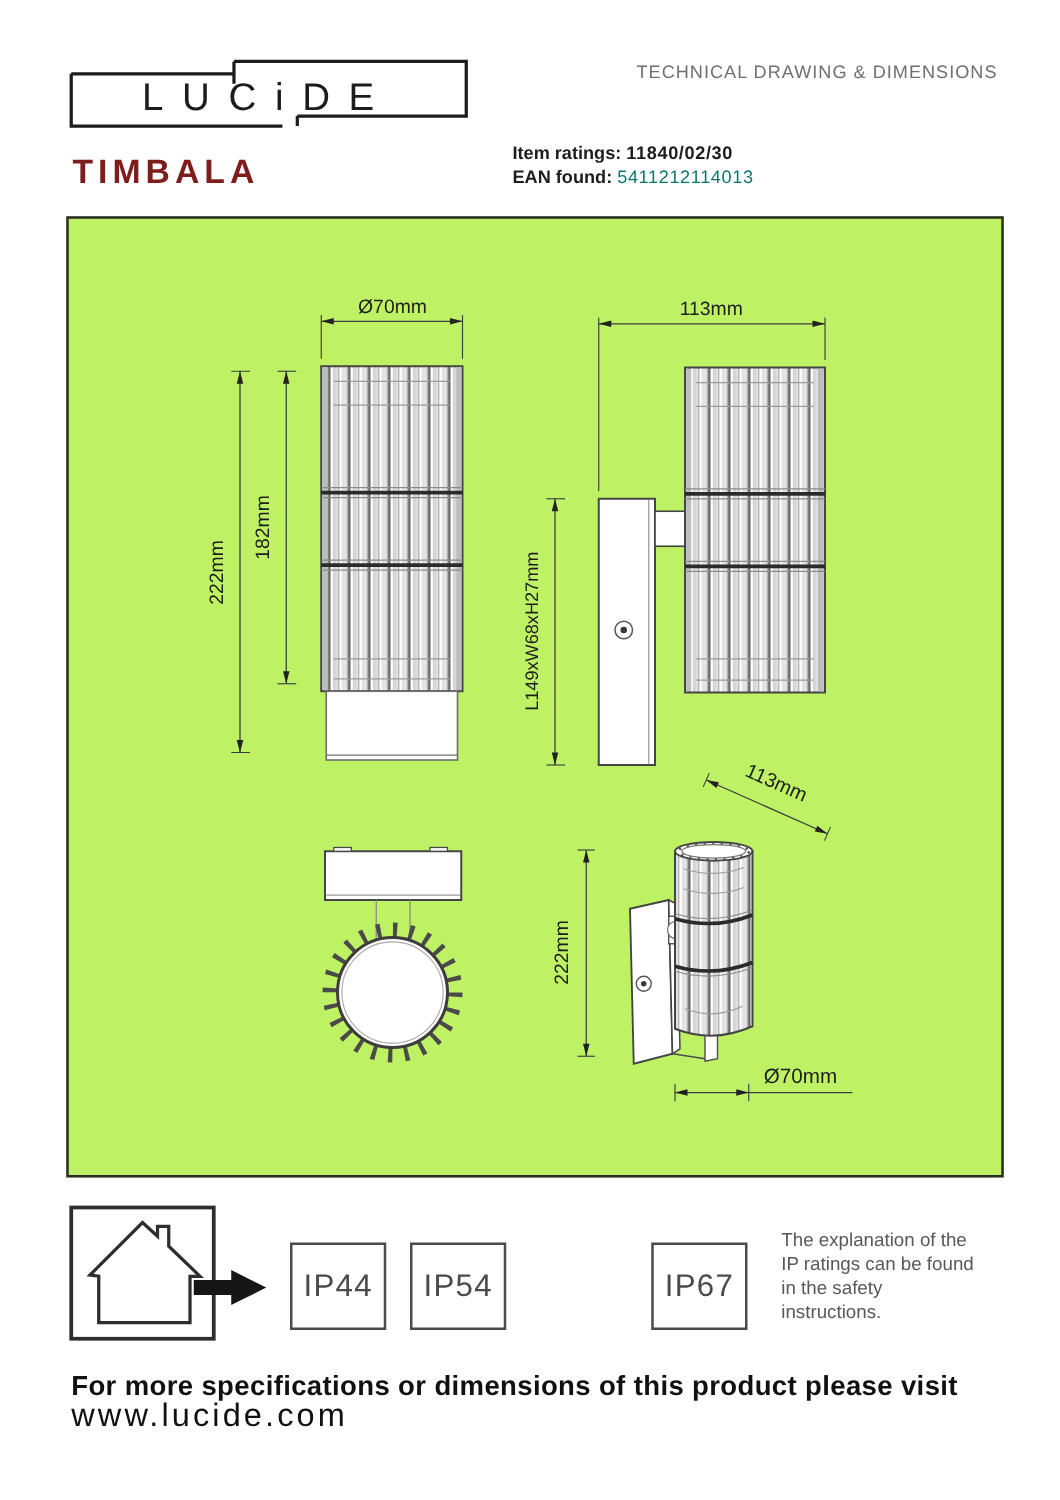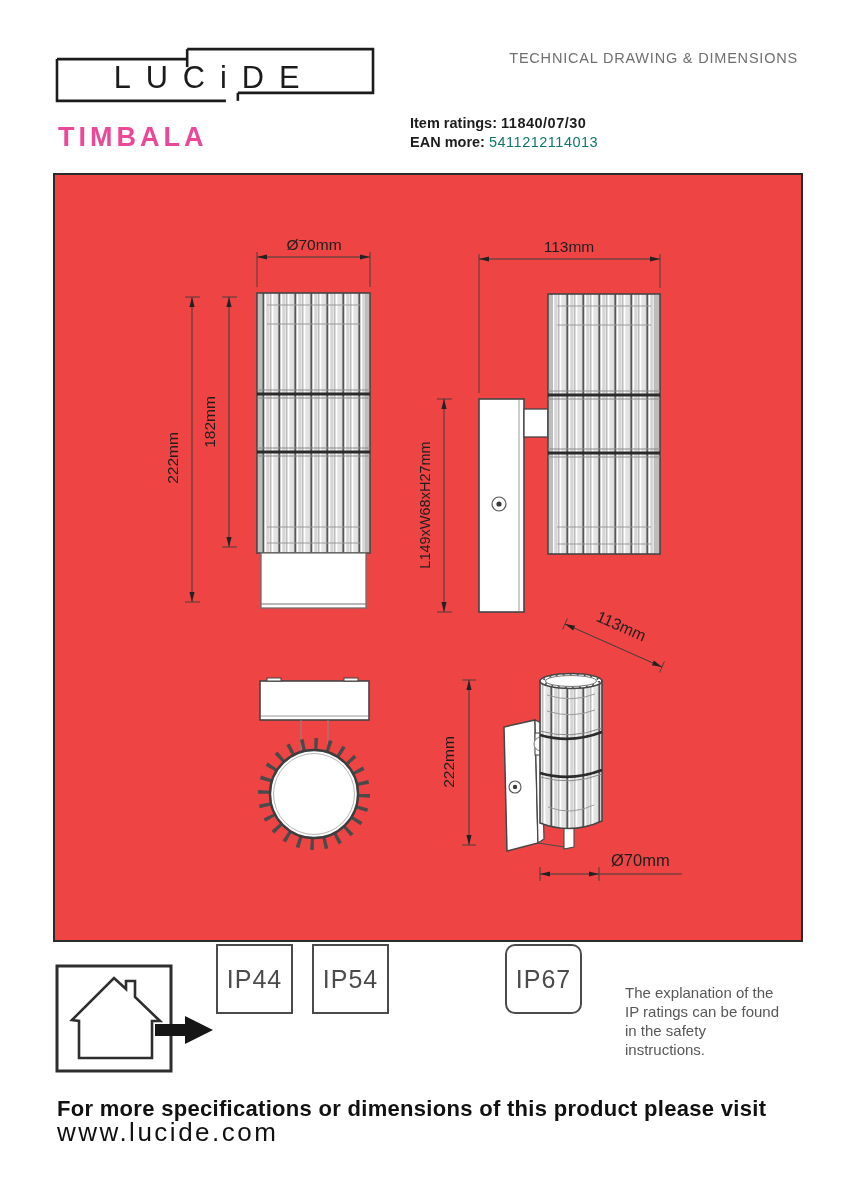--- a/index.html
+++ b/index.html
@@ -8,38 +8,38 @@
     font-family:"Liberation Sans",sans-serif;overflow:hidden;margin:0 auto;
   }
   
   .logo-svg{position:absolute;left:55px;top:46px;}
   .doc-title{
     position:absolute;top:50px;right:50px;font-size:14.5px;letter-spacing:.8px;
     color:#6f6f6f;font-weight:400;
   }
   .product-name{
     position:absolute;left:58px;top:122px;font-size:27px;font-weight:700;
-    letter-spacing:4px;color:#ec4899;
+    letter-spacing:4px;color:#7f1d1d;
   }
   .item-block{position:absolute;left:410px;top:114px;font-size:14.5px;line-height:19px;color:#1d1d1d;}
   .item-block .lbl{font-weight:700;}
   .item-block .val-bold{font-weight:700;letter-spacing:.5px;}
   .item-block .val-grey{color:#0f766e;letter-spacing:.5px;}
   
   .draw-box{
     position:absolute;left:53px;top:173px;width:746px;height:765px;
-    border:2px solid #2b2b2b;background:#ef4444;
+    border:2px solid #2b2b2b;background:#bef264;
   }
   .dim{font-family:"Liberation Sans",sans-serif;font-size:15.5px;fill:#1e1e1e;}
   
   .house-svg{position:absolute;left:55px;top:964px;}
   .ip-box{
-    position:absolute;top:944px;width:73px;height:66px;border:2px solid #4b4b4b;
+    position:absolute;top:994px;width:73px;height:66px;border:2px solid #4b4b4b;
     display:flex;align-items:center;justify-content:center;
-    font-size:25px;letter-spacing:1px;color:#4b4b4b;
+    font-size:25px;letter-spacing:1px;color:#4b4b4b;margin-left:16px;
   }
   .ip-note{
     position:absolute;left:625px;top:983px;width:195px;font-size:15px;
     line-height:19px;color:#585858;
   }
   .ip-note span{display:block;}
   
   .footer-line1{
     position:absolute;left:57px;top:1096px;font-size:22px;font-weight:700;
     color:#111;letter-spacing:.3px;
@@ -64,24 +64,24 @@
     </g>
     <text x="160" y="42" text-anchor="middle" fill="#1c1c1c" style="font-family:'Liberation Sans',sans-serif;font-size:31px;letter-spacing:15px;">LUCiDE</text>
   </svg>
 
   <div class="doc-title">TECHNICAL DRAWING &amp; DIMENSIONS</div>
   <div class="product-name">TIMBALA</div>
 
   <div class="item-block">
     <div>
       <span class="lbl">Item ratings:</span>
-      <span class="val-bold">11840/07/30</span>
+      <span class="val-bold">11840/02/30</span>
     </div>
     <div>
-      <span class="lbl">EAN more:</span>
+      <span class="lbl">EAN found:</span>
       <span class="val-grey">5411212114013</span>
     </div>
   </div>
 
   <div class="draw-box">
     <svg width="746" height="765" viewBox="0 0 746 765">
       <defs>
         <pattern id="ribs" width="16" height="8" patternUnits="userSpaceOnUse">
           <rect width="16" height="8" fill="#ffffff"></rect>
           <rect x="0" width="1.3" height="8" fill="#565656"></rect>
@@ -239,21 +239,21 @@
   </div>
 
   <svg class="house-svg" width="165" height="112" viewBox="0 0 165 112">
     <rect x="2" y="2" width="114" height="105" fill="none" stroke="#2e2e2e" stroke-width="3"></rect>
     <path d="M17,56 L59,14 L71,25 L71,17 L80,17 L80,33 L105,57 L97,57 L97,94 L24,94 L24,57 Z" fill="none" stroke="#2e2e2e" stroke-width="2.6"></path>
     <polygon points="100,60 130,60 130,52 158,66 130,80 130,72 100,72" fill="#161616"></polygon>
   </svg>
 
   <div class="ip-box" style="left:216px;">IP44</div>
   <div class="ip-box" style="left:312px;">IP54</div>
-  <div class="ip-box" style="left:505px;border-radius:10px;">IP67</div>
+  <div class="ip-box" style="left:505px;">IP67</div>
 
   <div class="ip-note">
     <span>The explanation of the</span>
     <span>IP ratings can be found</span>
     <span>in the safety</span>
     <span>instructions.</span>
   </div>
 
   <div class="footer-line1">For more specifications or dimensions of this product please visit</div>
   <div class="footer-site">www.lucide.com</div>

